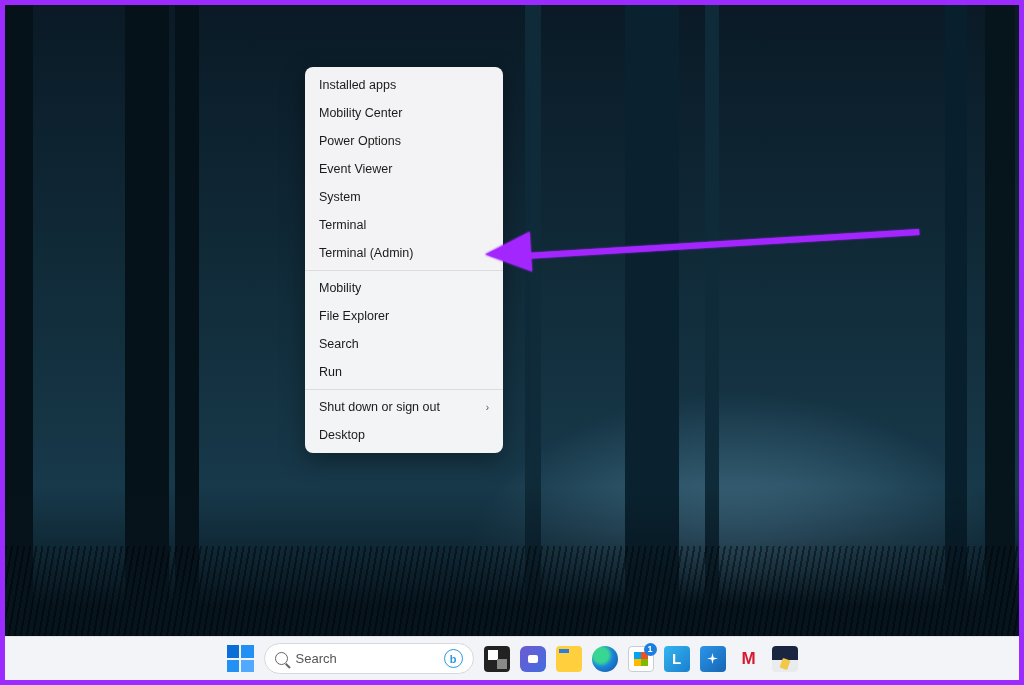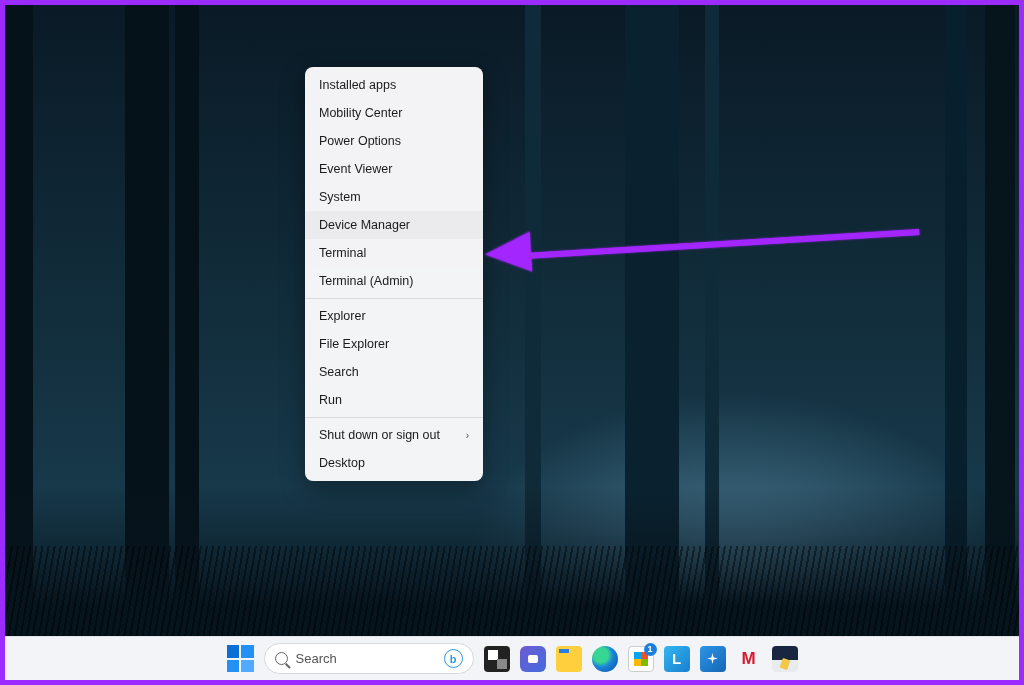--- a/index.html
+++ b/index.html
@@ -33,21 +33,21 @@
   .ground { position:absolute; left:0; right:0; bottom:0; height:150px;
     background: linear-gradient(transparent, #06141d 80%); }
   .grass { position:absolute; left:0; right:0; bottom:0; height:90px;
     background: repeating-linear-gradient(100deg, rgba(0,0,0,0.9) 0 2px, transparent 2px 6px);
     opacity:0.5; }
 
   
   .ctxmenu {
     position: absolute;
     left: 300px; top: 62px;
-    width: 178px;
+    width: 198px;
     background: rgba(248,248,249,0.98);
     border-radius: 8px;
     box-shadow: 0 8px 24px rgba(0,0,0,0.35);
     padding: 4px 0;
     font-size: 12.5px;
     color: #1b1b1b;
     backdrop-filter: blur(2px);
   }
   .menuitem {
     display:flex; align-items:center; justify-content:space-between;
@@ -163,32 +163,29 @@
         </div>
         <div class="menuitem">
           <span>Power Options</span>
         </div>
         <div class="menuitem">
           <span>Event Viewer</span>
         </div>
         <div class="menuitem">
           <span>System</span>
         </div>
-        <div class="menuitem hover">
-          <span>Device Manager</span>
-        </div>
         <div class="menuitem">
           <span>Terminal</span>
         </div>
         <div class="menuitem">
           <span>Terminal (Admin)</span>
         </div>
         <div class="separator"></div>
         <div class="menuitem">
-          <span>Explorer</span>
+          <span>Mobility</span>
         </div>
         <div class="menuitem">
           <span>File Explorer</span>
         </div>
         <div class="menuitem">
           <span>Search</span>
         </div>
         <div class="menuitem">
           <span>Run</span>
         </div>

